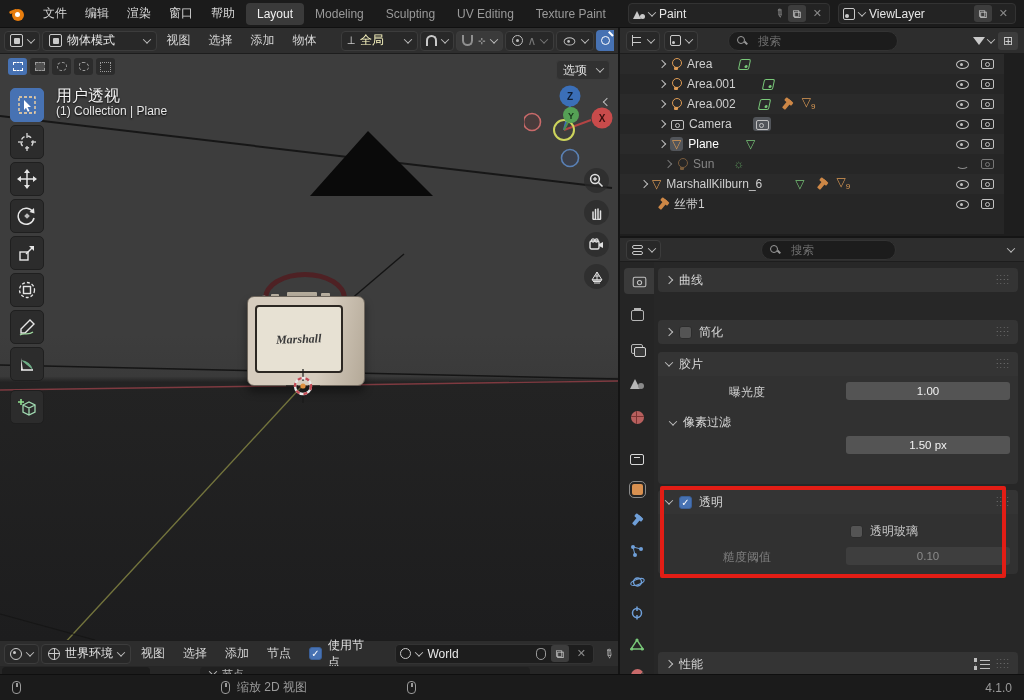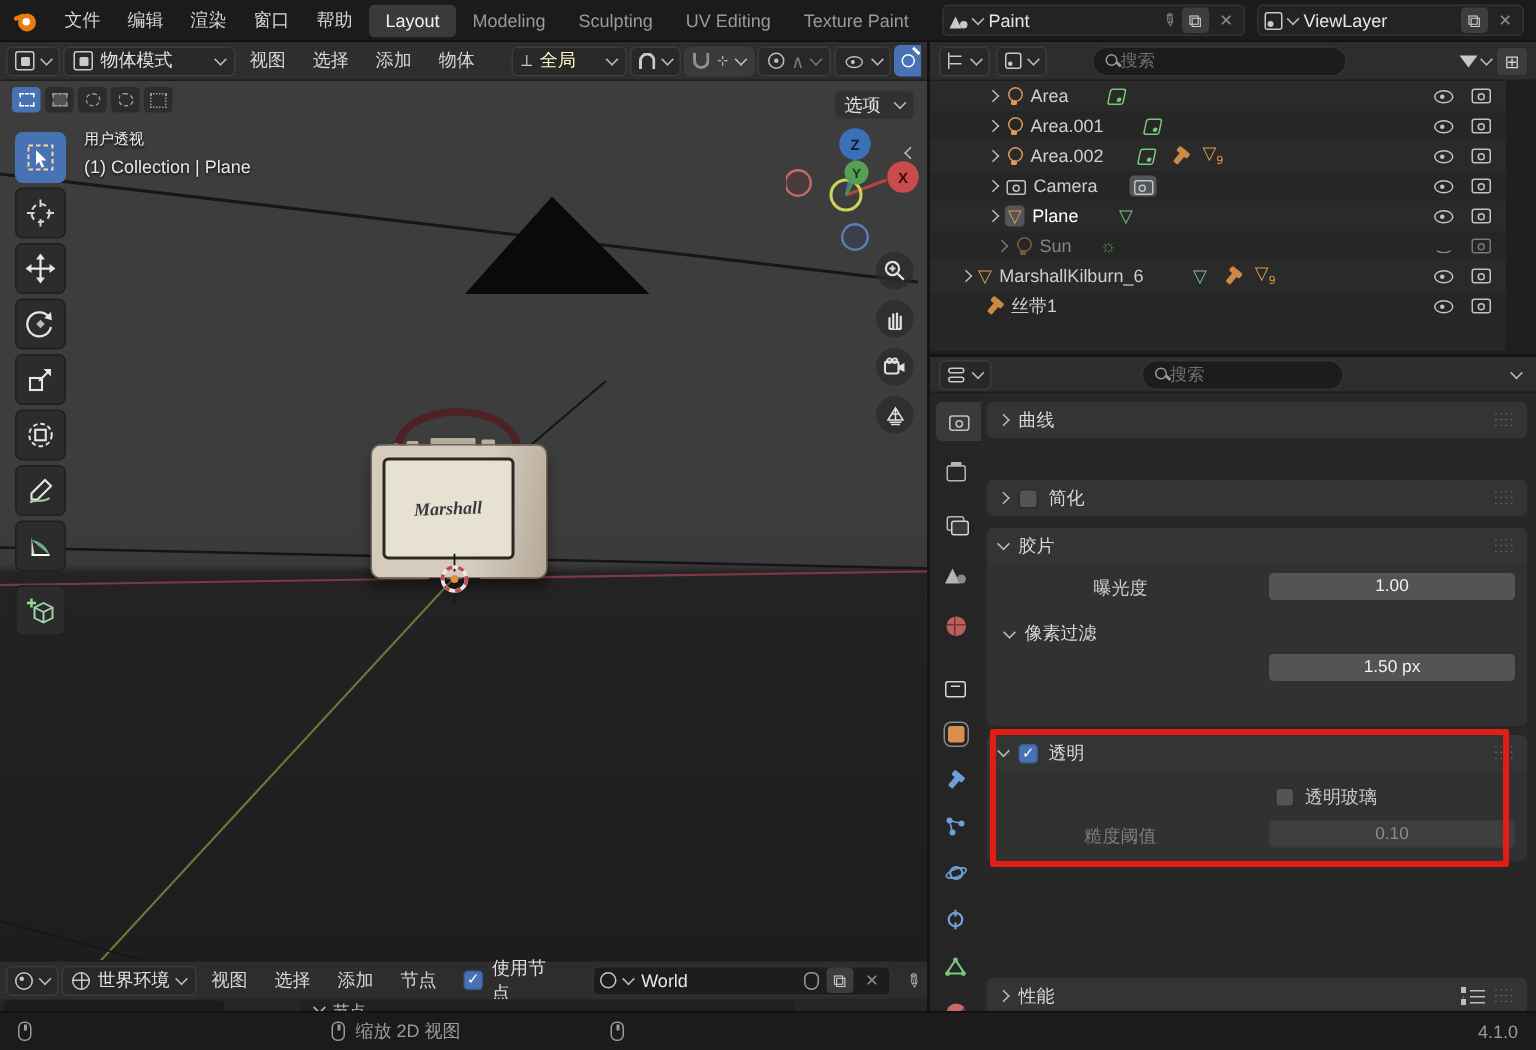--- a/index.html
+++ b/index.html
@@ -66,21 +66,21 @@
   .plabel{color:#d8d8d8;white-space:nowrap}
   .slider{height:18px;background:#545454;border-radius:3px;color:#f2f2f2;display:flex;align-items:center;justify-content:center;font-size:11.5px}
   .slider.disabled{background:#3e3e3e;color:#8b8b8b}
   .dropdown{height:18px;background:#252525;border:1px solid #3a3a3a;border-radius:3px;color:#e2e2e2;display:flex;align-items:center;padding:0 8px;font-size:11.5px;justify-content:space-between}
   .rlabel{position:absolute;text-align:center;color:#cfcfcf;white-space:nowrap}
   .rlabel.dim{color:#7d7d7d}
   
   .tabbtn{position:absolute;left:2px;width:30px;height:26px;display:flex;align-items:center;justify-content:center}
   .tabbtn.active{background:#3a3a3a;border-radius:4px 0 0 4px;left:4px;width:30px}
   
-  .searchbox{background:#1c1c1c;border:1px solid #333;border-radius:10px;display:flex;align-items:center;gap:0;padding:0 8px;height:20px}
+  .searchbox{background:#1c1c1c;border:1px solid #333;border-radius:10px;display:flex;align-items:center;gap:11px;padding:0 8px;height:20px}
   .searchbox input{background:transparent;border:none;outline:none;color:#bdbdbd;font-size:11.5px;width:100%;font-family:inherit}
   .searchbox input::placeholder{color:#6f6f6f}
   .mag{width:10px;height:10px;position:relative;flex:0 0 auto}
   .mag::before{content:"";position:absolute;left:0;top:0;width:6px;height:6px;border:1.4px solid #9a9a9a;border-radius:50%}
   .mag::after{content:"";position:absolute;left:6.5px;top:6.5px;width:4px;height:1.5px;background:#9a9a9a;transform:rotate(45deg)}
   
   .toolbtn{position:absolute;left:10px;width:34px;height:34px;background:#2c2c2c;border:1px solid #1f1f1f;border-radius:5px;display:flex;align-items:center;justify-content:center}
   .toolbtn.active{background:#4772b3;border-color:#4772b3}
   
   .mouse{width:9px;height:13px;border:1.3px solid #9a9a9a;border-radius:4px;position:relative;display:inline-block}
@@ -201,21 +201,21 @@
           <span style="width:10px;height:9px;border:1.2px dashed #9a9a9a;border-radius:50%"></span>
         </div>
       <div style="width:19px;height:17px;background:#2c2c2c;border-radius:3px;display:flex;align-items:center;justify-content:center">
           <span style="width:10px;height:9px;border:1.2px dashed #9a9a9a;border-radius:40% 60% 50% 50%"></span>
         </div>
       <div style="width:19px;height:17px;background:#2c2c2c;border-radius:3px;display:flex;align-items:center;justify-content:center">
           <span style="width:9px;height:8px;outline:1.2px dotted #9a9a9a"></span>
         </div>
     </div>
 
-    <div class="abs" style="left:56px;top:32px;color:#f2f2f2;text-shadow:0 1px 2px #000;font-size:10px">用户透视</div>
+    <div class="abs" style="left:56px;top:32px;color:#f2f2f2;text-shadow:0 1px 2px #000;font-size:16px">用户透视</div>
     <div class="abs" style="left:56px;top:50px;color:#e8e8e8;text-shadow:0 1px 2px #000;font-size:12px">(1) Collection | Plane</div>
 
     <div class="abs pill" style="left:556px;top:6px;width:54px;height:20px;background:#2e2e2ecc">
       <span style="flex:1;color:#e0e0e0">选项</span>
         <span class="chev chev-d"></span>
     </div>
 
     <div class="toolbtn active" style="top:34px">
       <svg width="20" height="20">
           <rect x="2" y="2" width="16" height="16" fill="none" stroke="#ffd9a0" stroke-width="1.3" stroke-dasharray="3 2"></rect>

